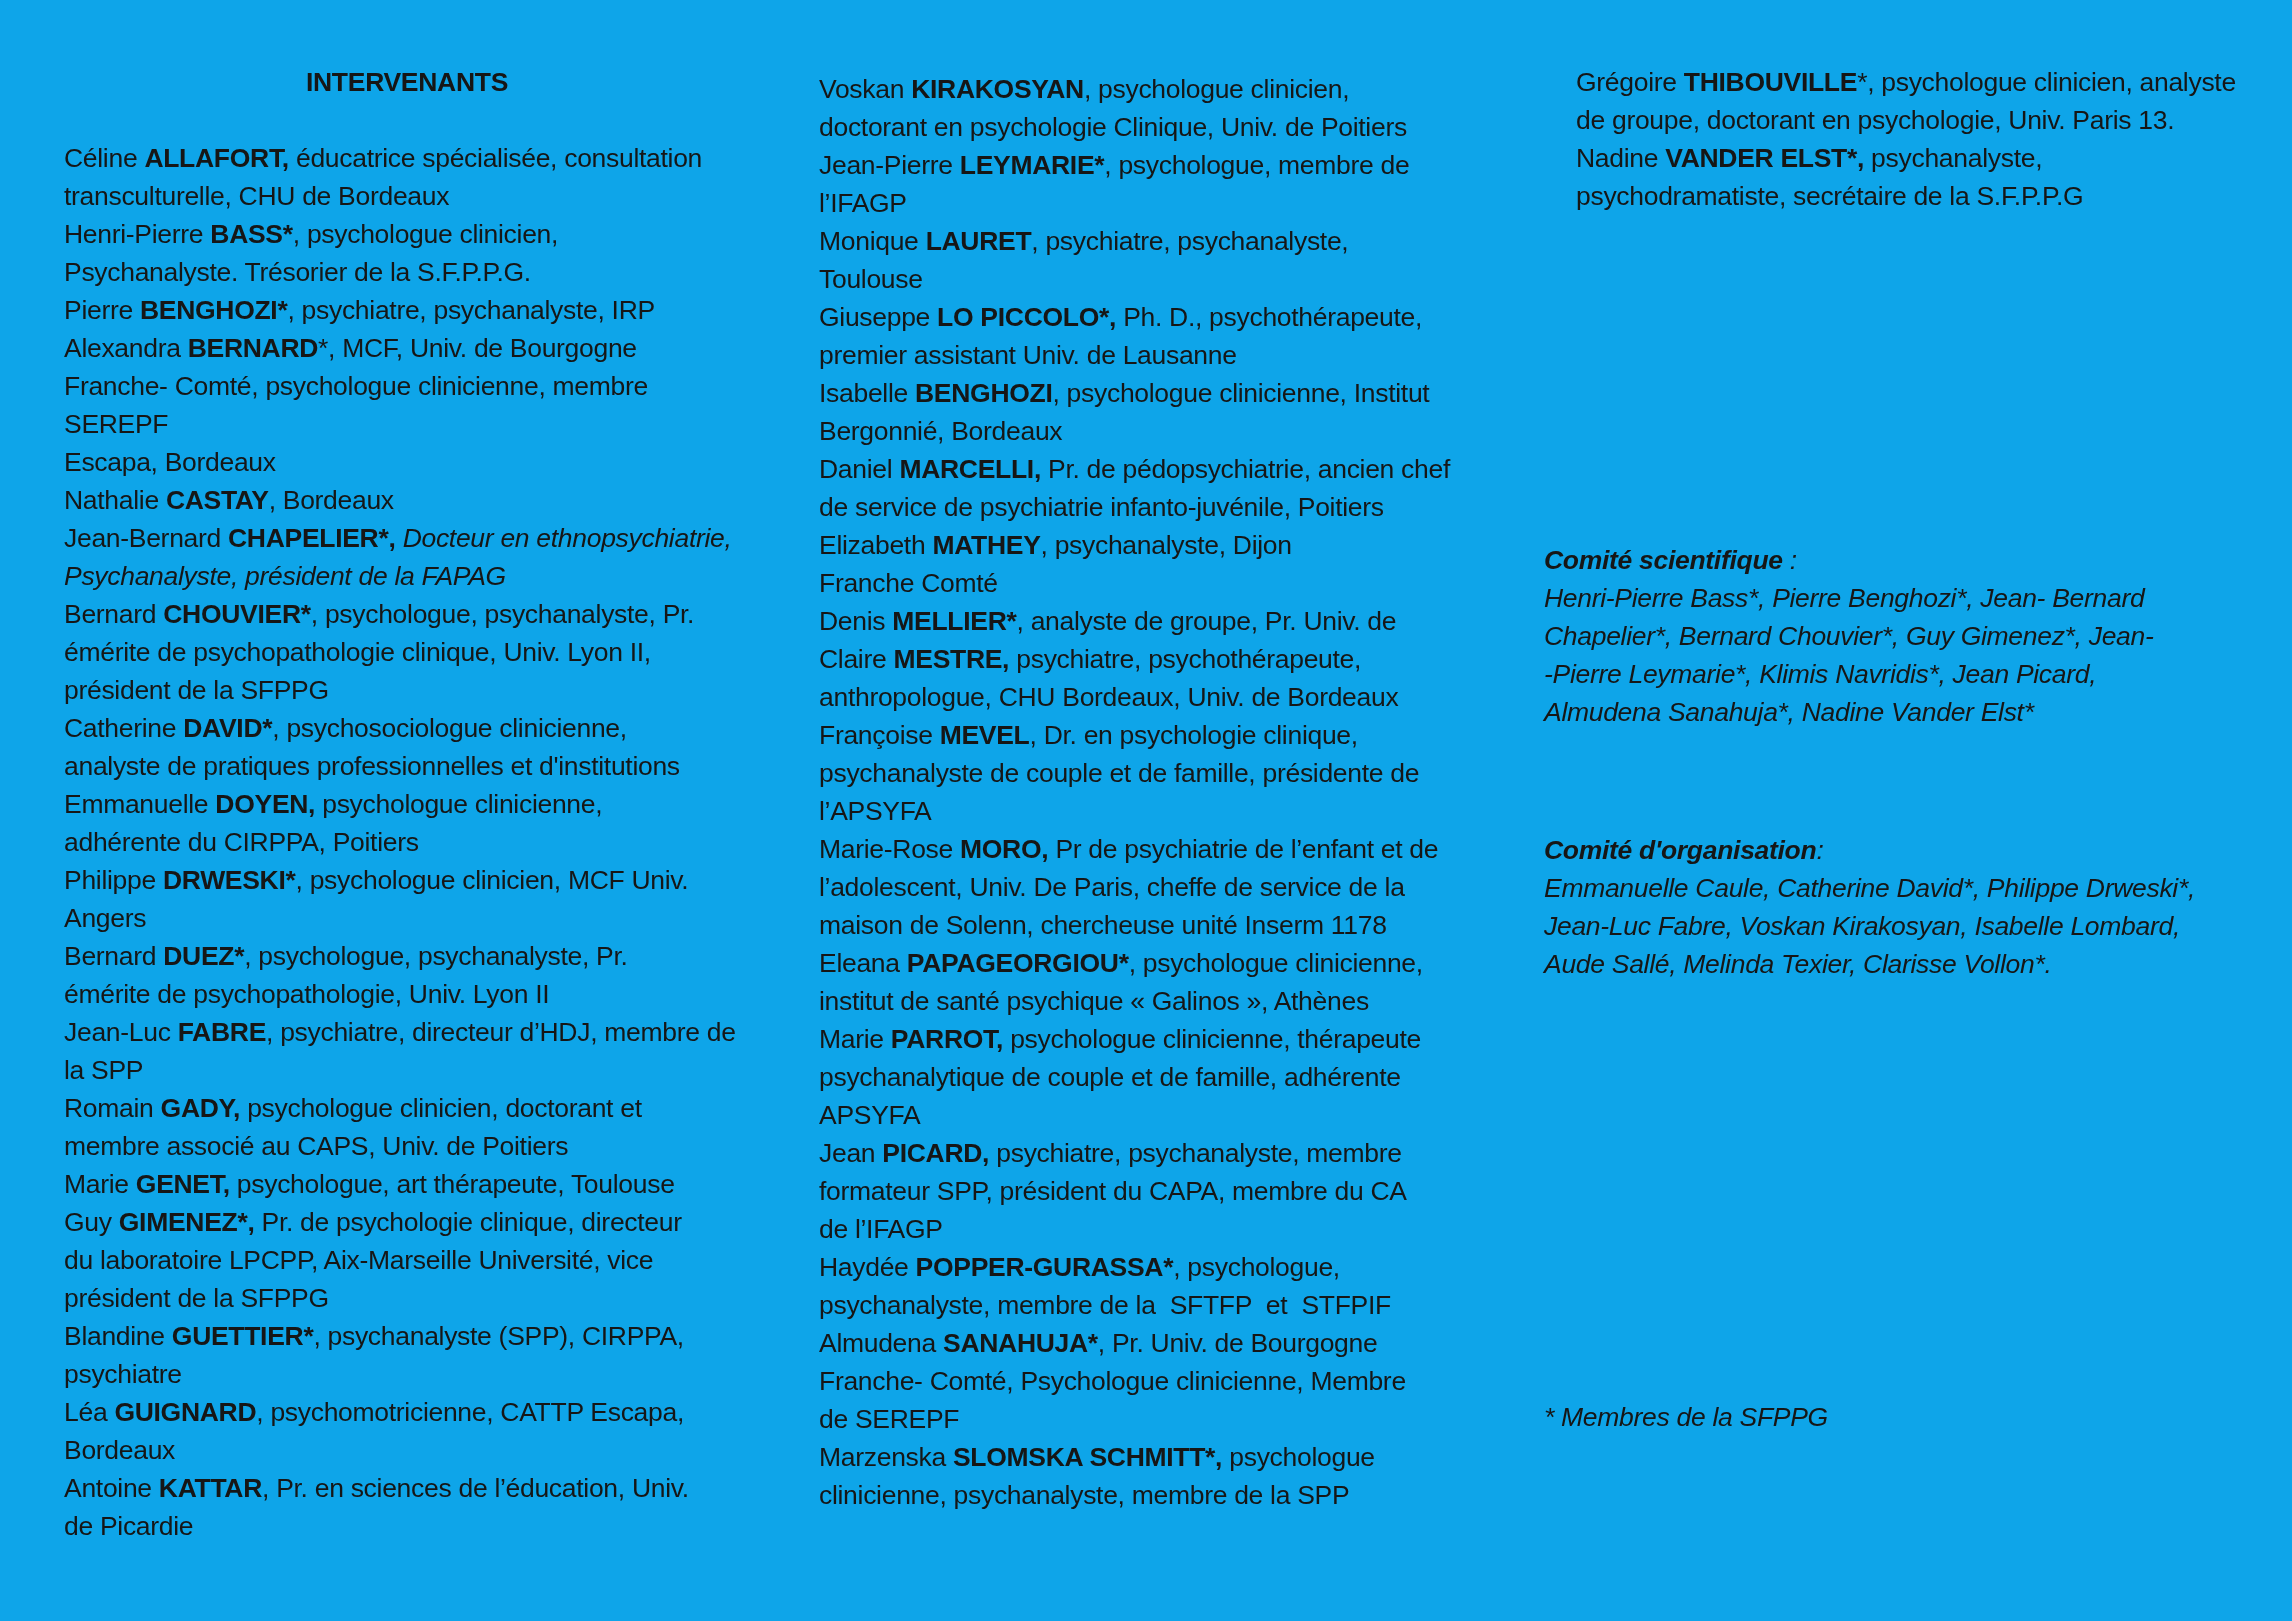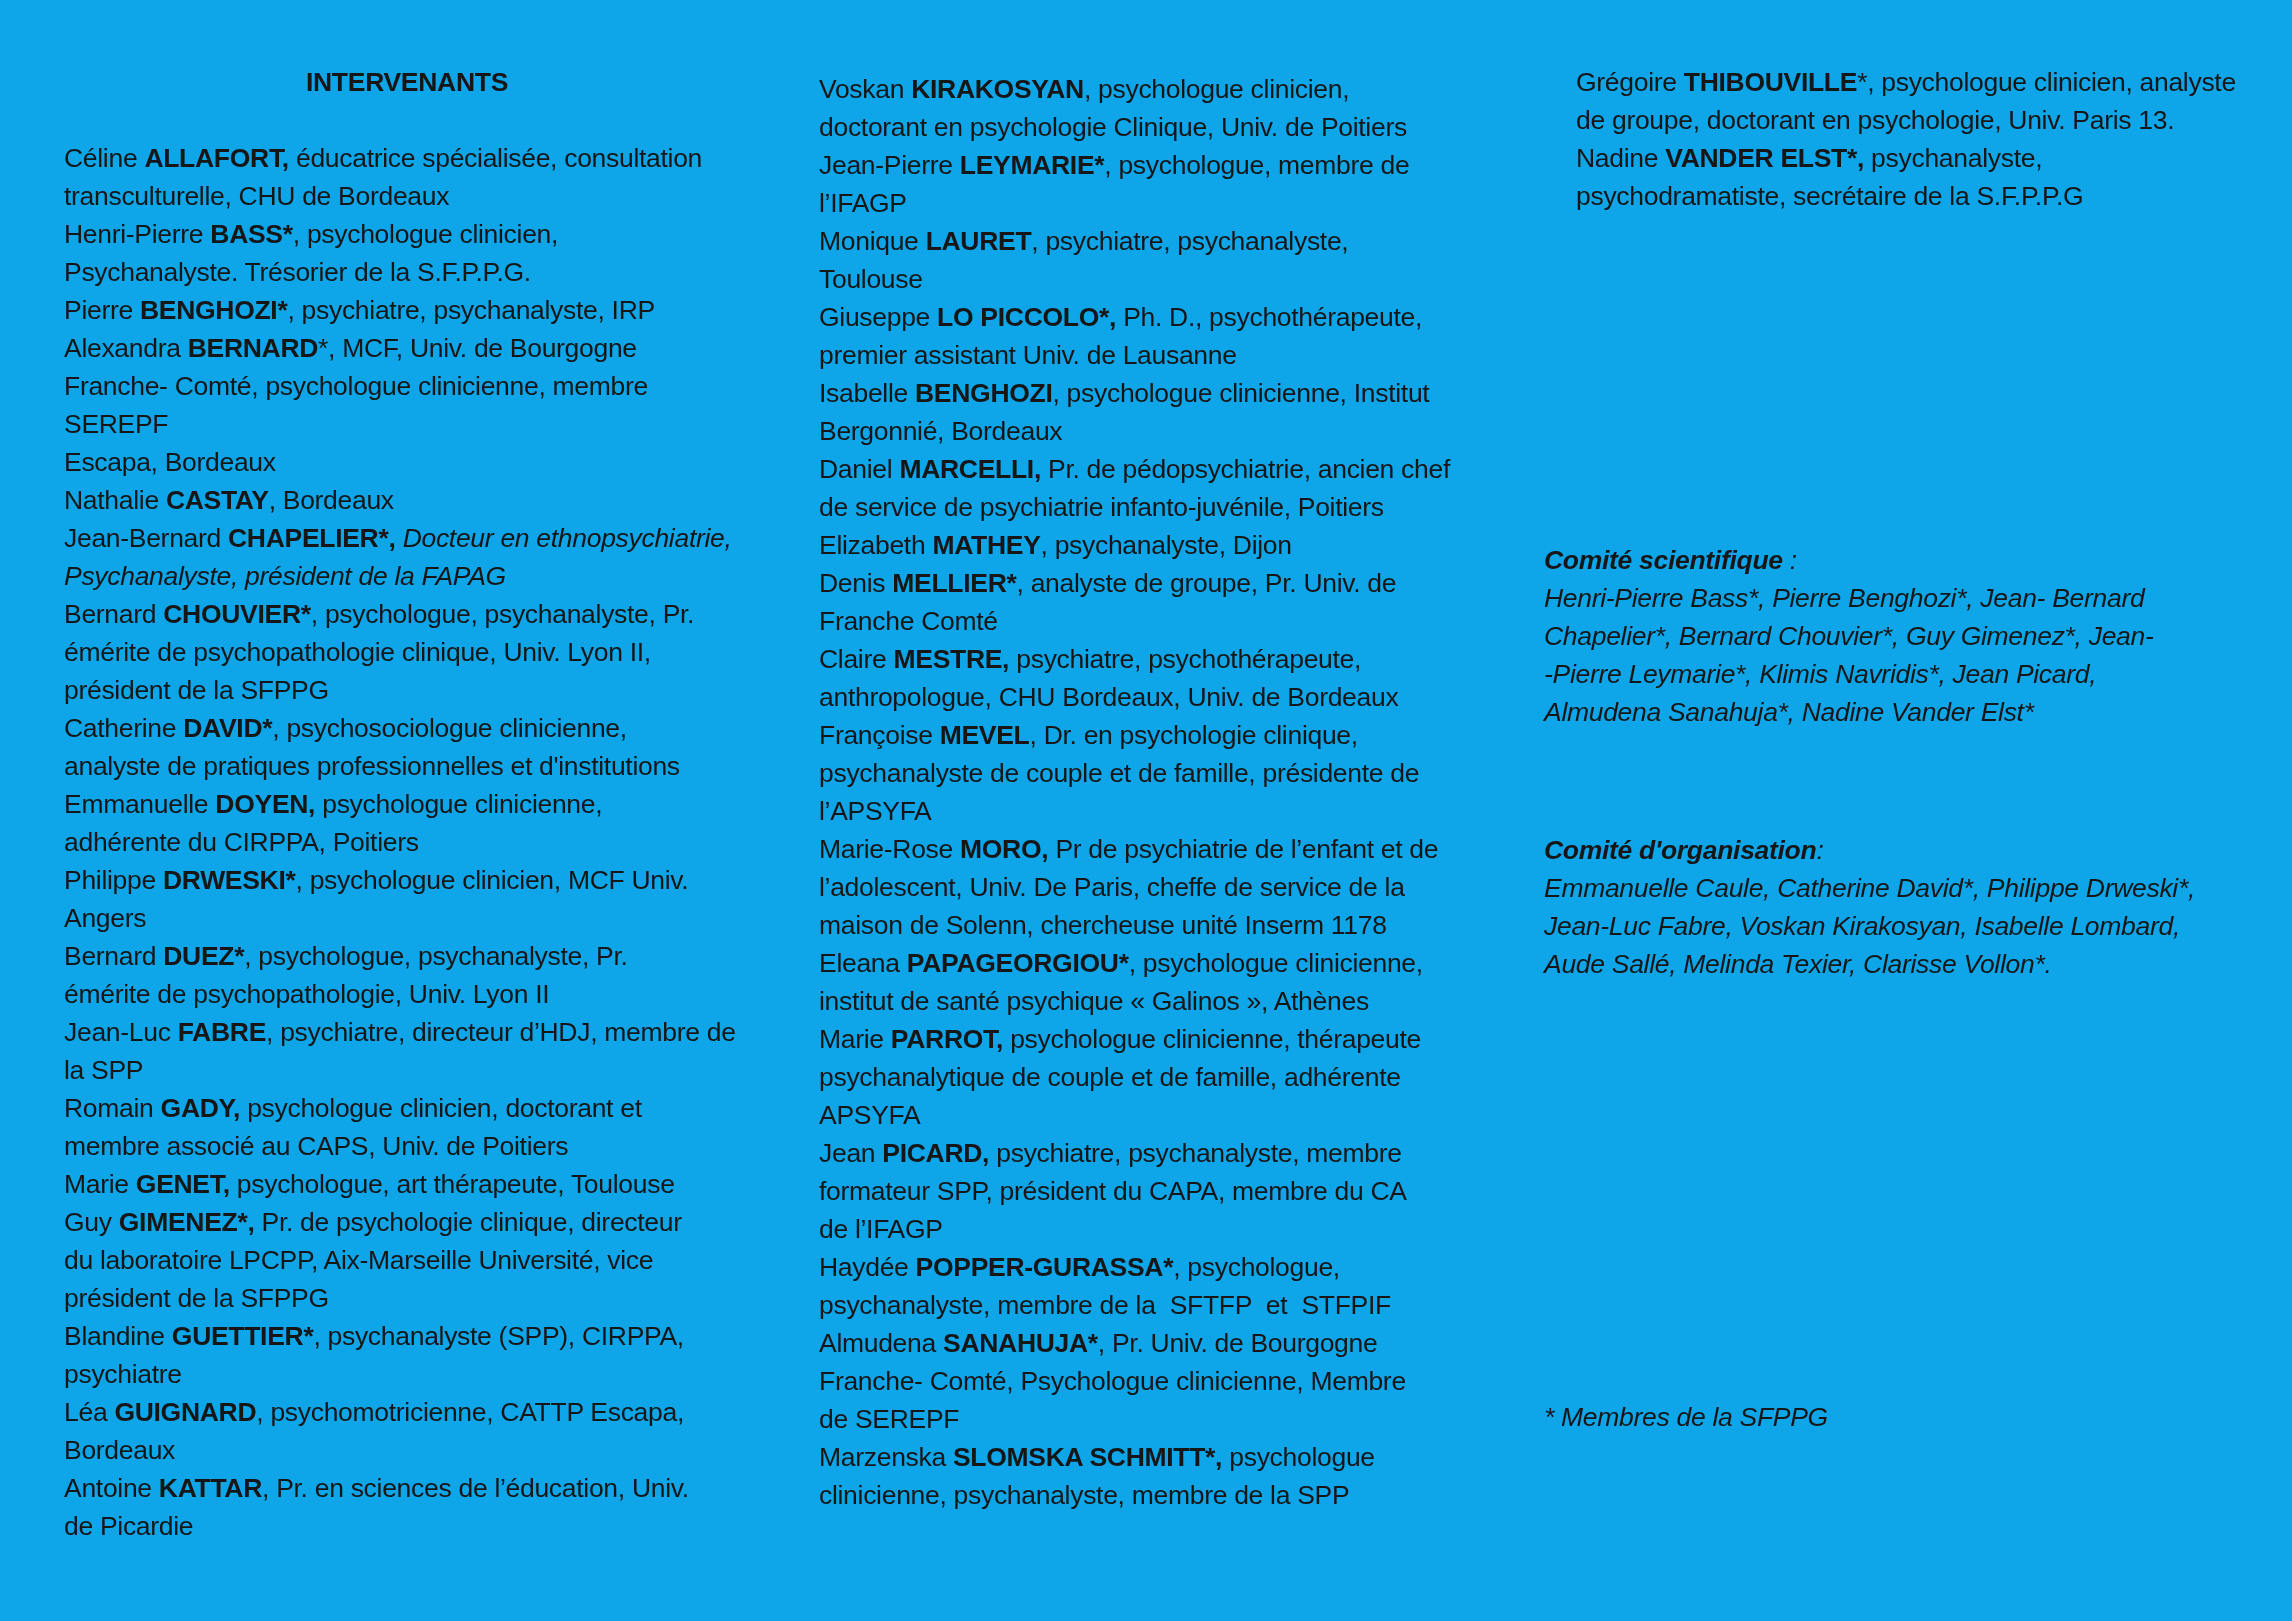--- a/index.html
+++ b/index.html
@@ -135,22 +135,22 @@
           <div class="line"><span>Bergonnié, Bordeaux</span></div>
         </div>
         <div>
           <div class="line"><span>Daniel </span><span class="b">MARCELLI,</span><span> Pr. de pédopsychiatrie, ancien chef</span></div>
           <div class="line"><span>de service de psychiatrie infanto-juvénile, Poitiers</span></div>
         </div>
         <div>
           <div class="line"><span>Elizabeth </span><span class="b">MATHEY</span><span>, psychanalyste, Dijon</span></div>
         </div>
         <div>
+          <div class="line"><span>Franche Comté</span></div>
           <div class="line"><span>Denis </span><span class="b">MELLIER*</span><span>, analyste de groupe, Pr. Univ. de</span></div>
-          <div class="line"><span>Franche Comté</span></div>
         </div>
         <div>
           <div class="line"><span>Claire </span><span class="b">MESTRE,</span><span> psychiatre, psychothérapeute,</span></div>
           <div class="line"><span>anthropologue, CHU Bordeaux, Univ. de Bordeaux</span></div>
         </div>
         <div>
           <div class="line"><span>Françoise </span><span class="b">MEVEL</span><span>, Dr. en psychologie clinique,</span></div>
           <div class="line"><span>psychanalyste de couple et de famille, présidente de</span></div>
           <div class="line"><span>l’APSYFA</span></div>
         </div>

